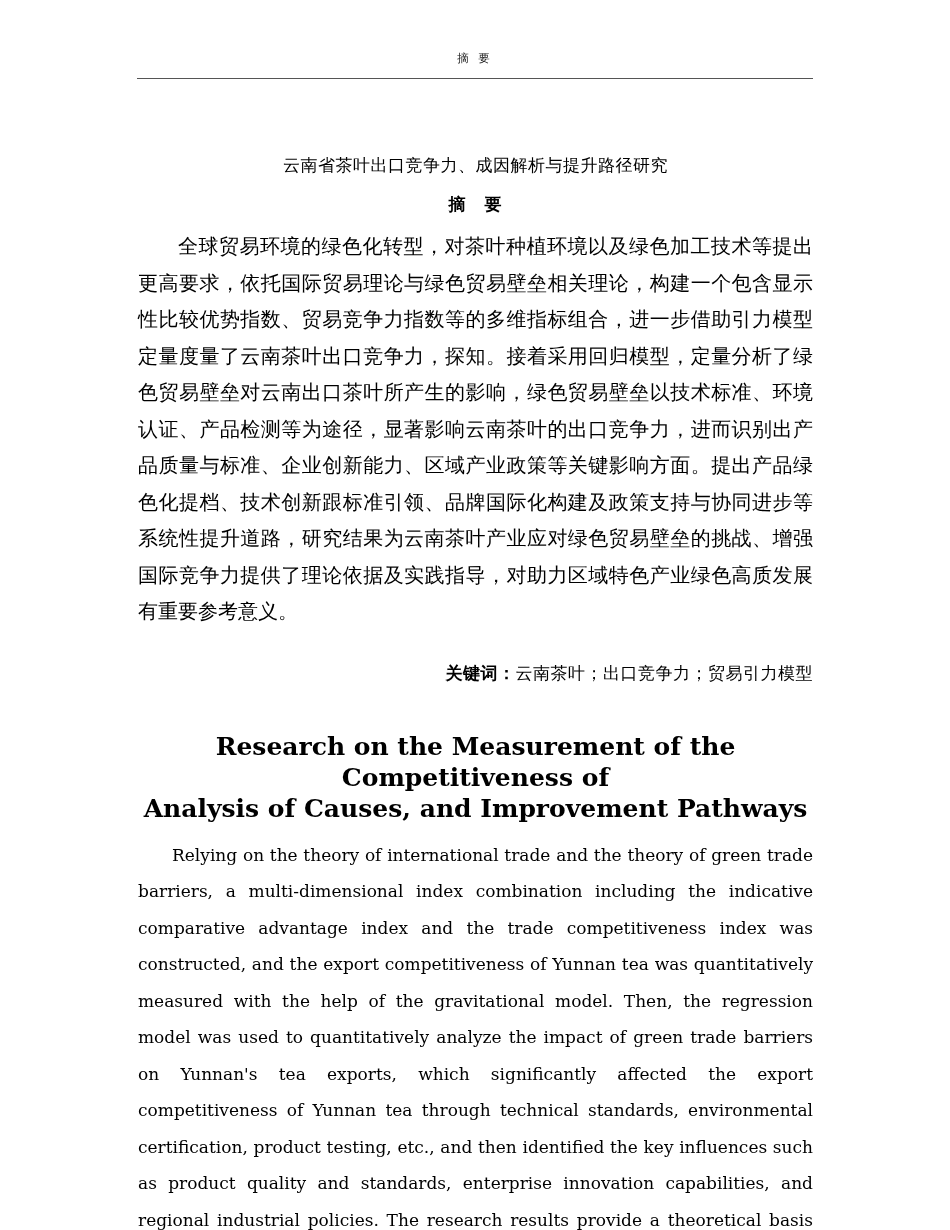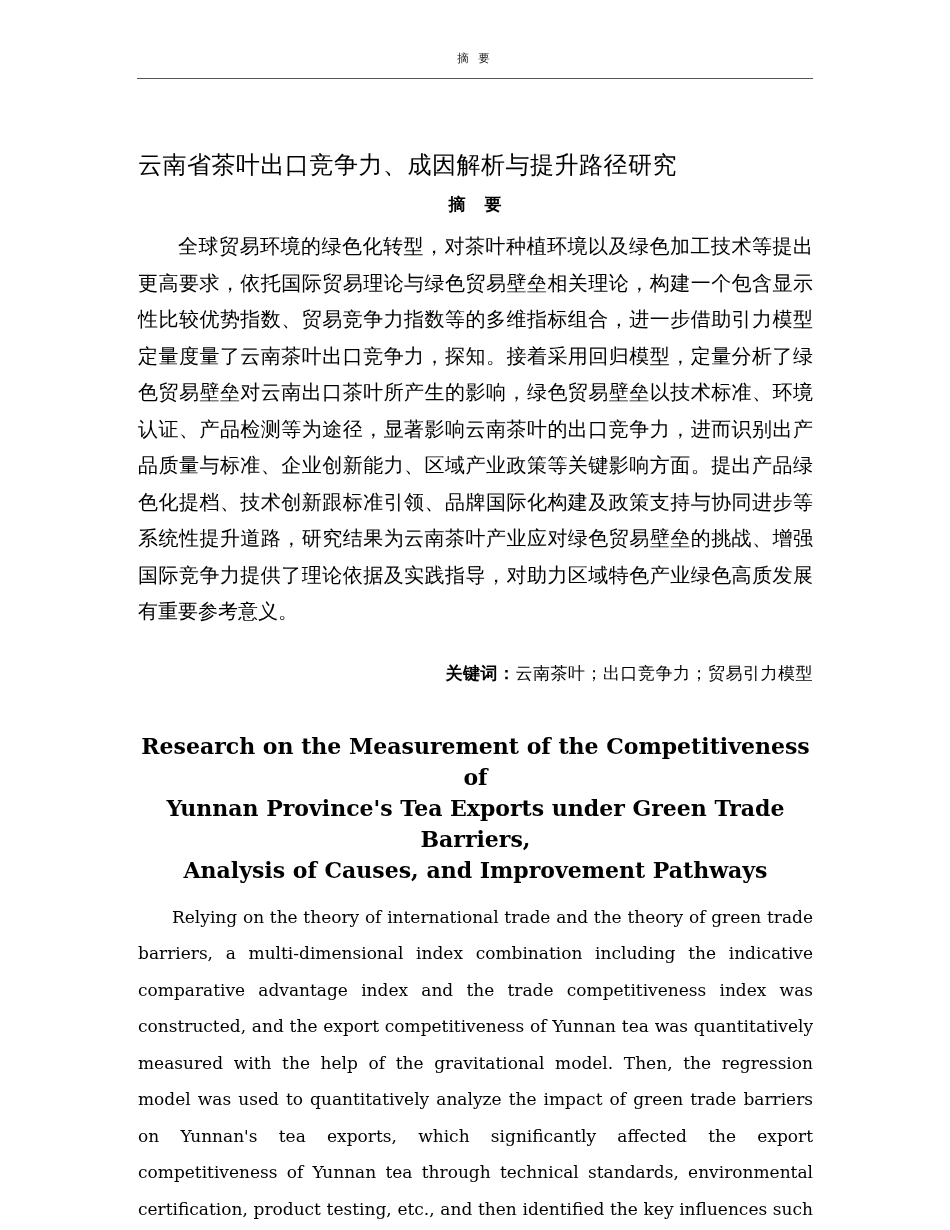--- a/index.html
+++ b/index.html
@@ -49,21 +49,22 @@
 
   
   .content {
     position: absolute;
     left: 138px;
     top: 148px;
     width: 675px;
   }
 
   .cn-title {
-    font-size: 24px;
+    text-align: center;
+    font-size: 17px;
     line-height: 34px;
     font-family: "DejaVu Sans", "Liberation Sans", sans-serif;
     font-weight: normal;
     letter-spacing: 0.5px;
     margin: 0;
     color: #000;
   }
 
   .cn-abstract-heading {
     text-align: center;
@@ -101,21 +102,21 @@
     font-family: "DejaVu Sans", "Liberation Sans", sans-serif;
     letter-spacing: 0.5px;
   }
   .cn-keywords .kw-values {
     letter-spacing: 0.5px;
   }
 
   .en-title {
     margin: 42px 0 0 0;
     text-align: center;
-    font-size: 22px;
+    font-size: 25px;
     line-height: 31px;
     font-weight: bold;
     font-family: "DejaVu Serif", "Liberation Serif", serif;
     color: #000;
   }
   .en-title .tl {
     display: block;
   }
 
   .en-para {
@@ -145,20 +146,19 @@
     <div class="cn-abstract-heading">摘　要</div>
 
     <p class="cn-para">全球贸易环境的绿色化转型，对茶叶种植环境以及绿色加工技术等提出更高要求，依托国际贸易理论与绿色贸易壁垒相关理论，构建一个包含显示性比较优势指数、贸易竞争力指数等的多维指标组合，进一步借助引力模型定量度量了云南茶叶出口竞争力，探知。接着采用回归模型，定量分析了绿色贸易壁垒对云南出口茶叶所产生的影响，绿色贸易壁垒以技术标准、环境认证、产品检测等为途径，显著影响云南茶叶的出口竞争力，进而识别出产品质量与标准、企业创新能力、区域产业政策等关键影响方面。提出产品绿色化提档、技术创新跟标准引领、品牌国际化构建及政策支持与协同进步等系统性提升道路，研究结果为云南茶叶产业应对绿色贸易壁垒的挑战、增强国际竞争力提供了理论依据及实践指导，对助力区域特色产业绿色高质发展有重要参考意义。</p>
 
     <p class="cn-keywords">
       <span class="kw-label">关键词：</span><span class="kw-values">云南茶叶；出口竞争力；贸易引力模型</span>
     </p>
 
     <h2 class="en-title">
       <span class="tl">Research on the Measurement of the Competitiveness of</span>
-      <span class="tl">Yunnan Province's Tea Exports under Green Trade Barriers,</span>
       <span class="tl">Analysis of Causes, and Improvement Pathways</span>
     </h2>
 
     <p class="en-para">Relying on the theory of international trade and the theory of green trade barriers, a multi-dimensional index combination including the indicative comparative advantage index and the trade competitiveness index was constructed, and the export competitiveness of Yunnan tea was quantitatively measured with the help of the gravitational model. Then, the regression model was used to quantitatively analyze the impact of green trade barriers on Yunnan's tea exports, which significantly affected the export competitiveness of Yunnan tea through technical standards, environmental certification, product testing, etc., and then identified the key influences such as product quality and standards, enterprise innovation capabilities, and regional industrial policies. The research results provide a theoretical basis and practical guidance for the tea industry in Yunnan to cope with the challenge of green trade barriers and enhance international competitiveness, and have important reference significance for the green and high-quality</p>
 
   </div>
 </div>
 
 </body></html>

